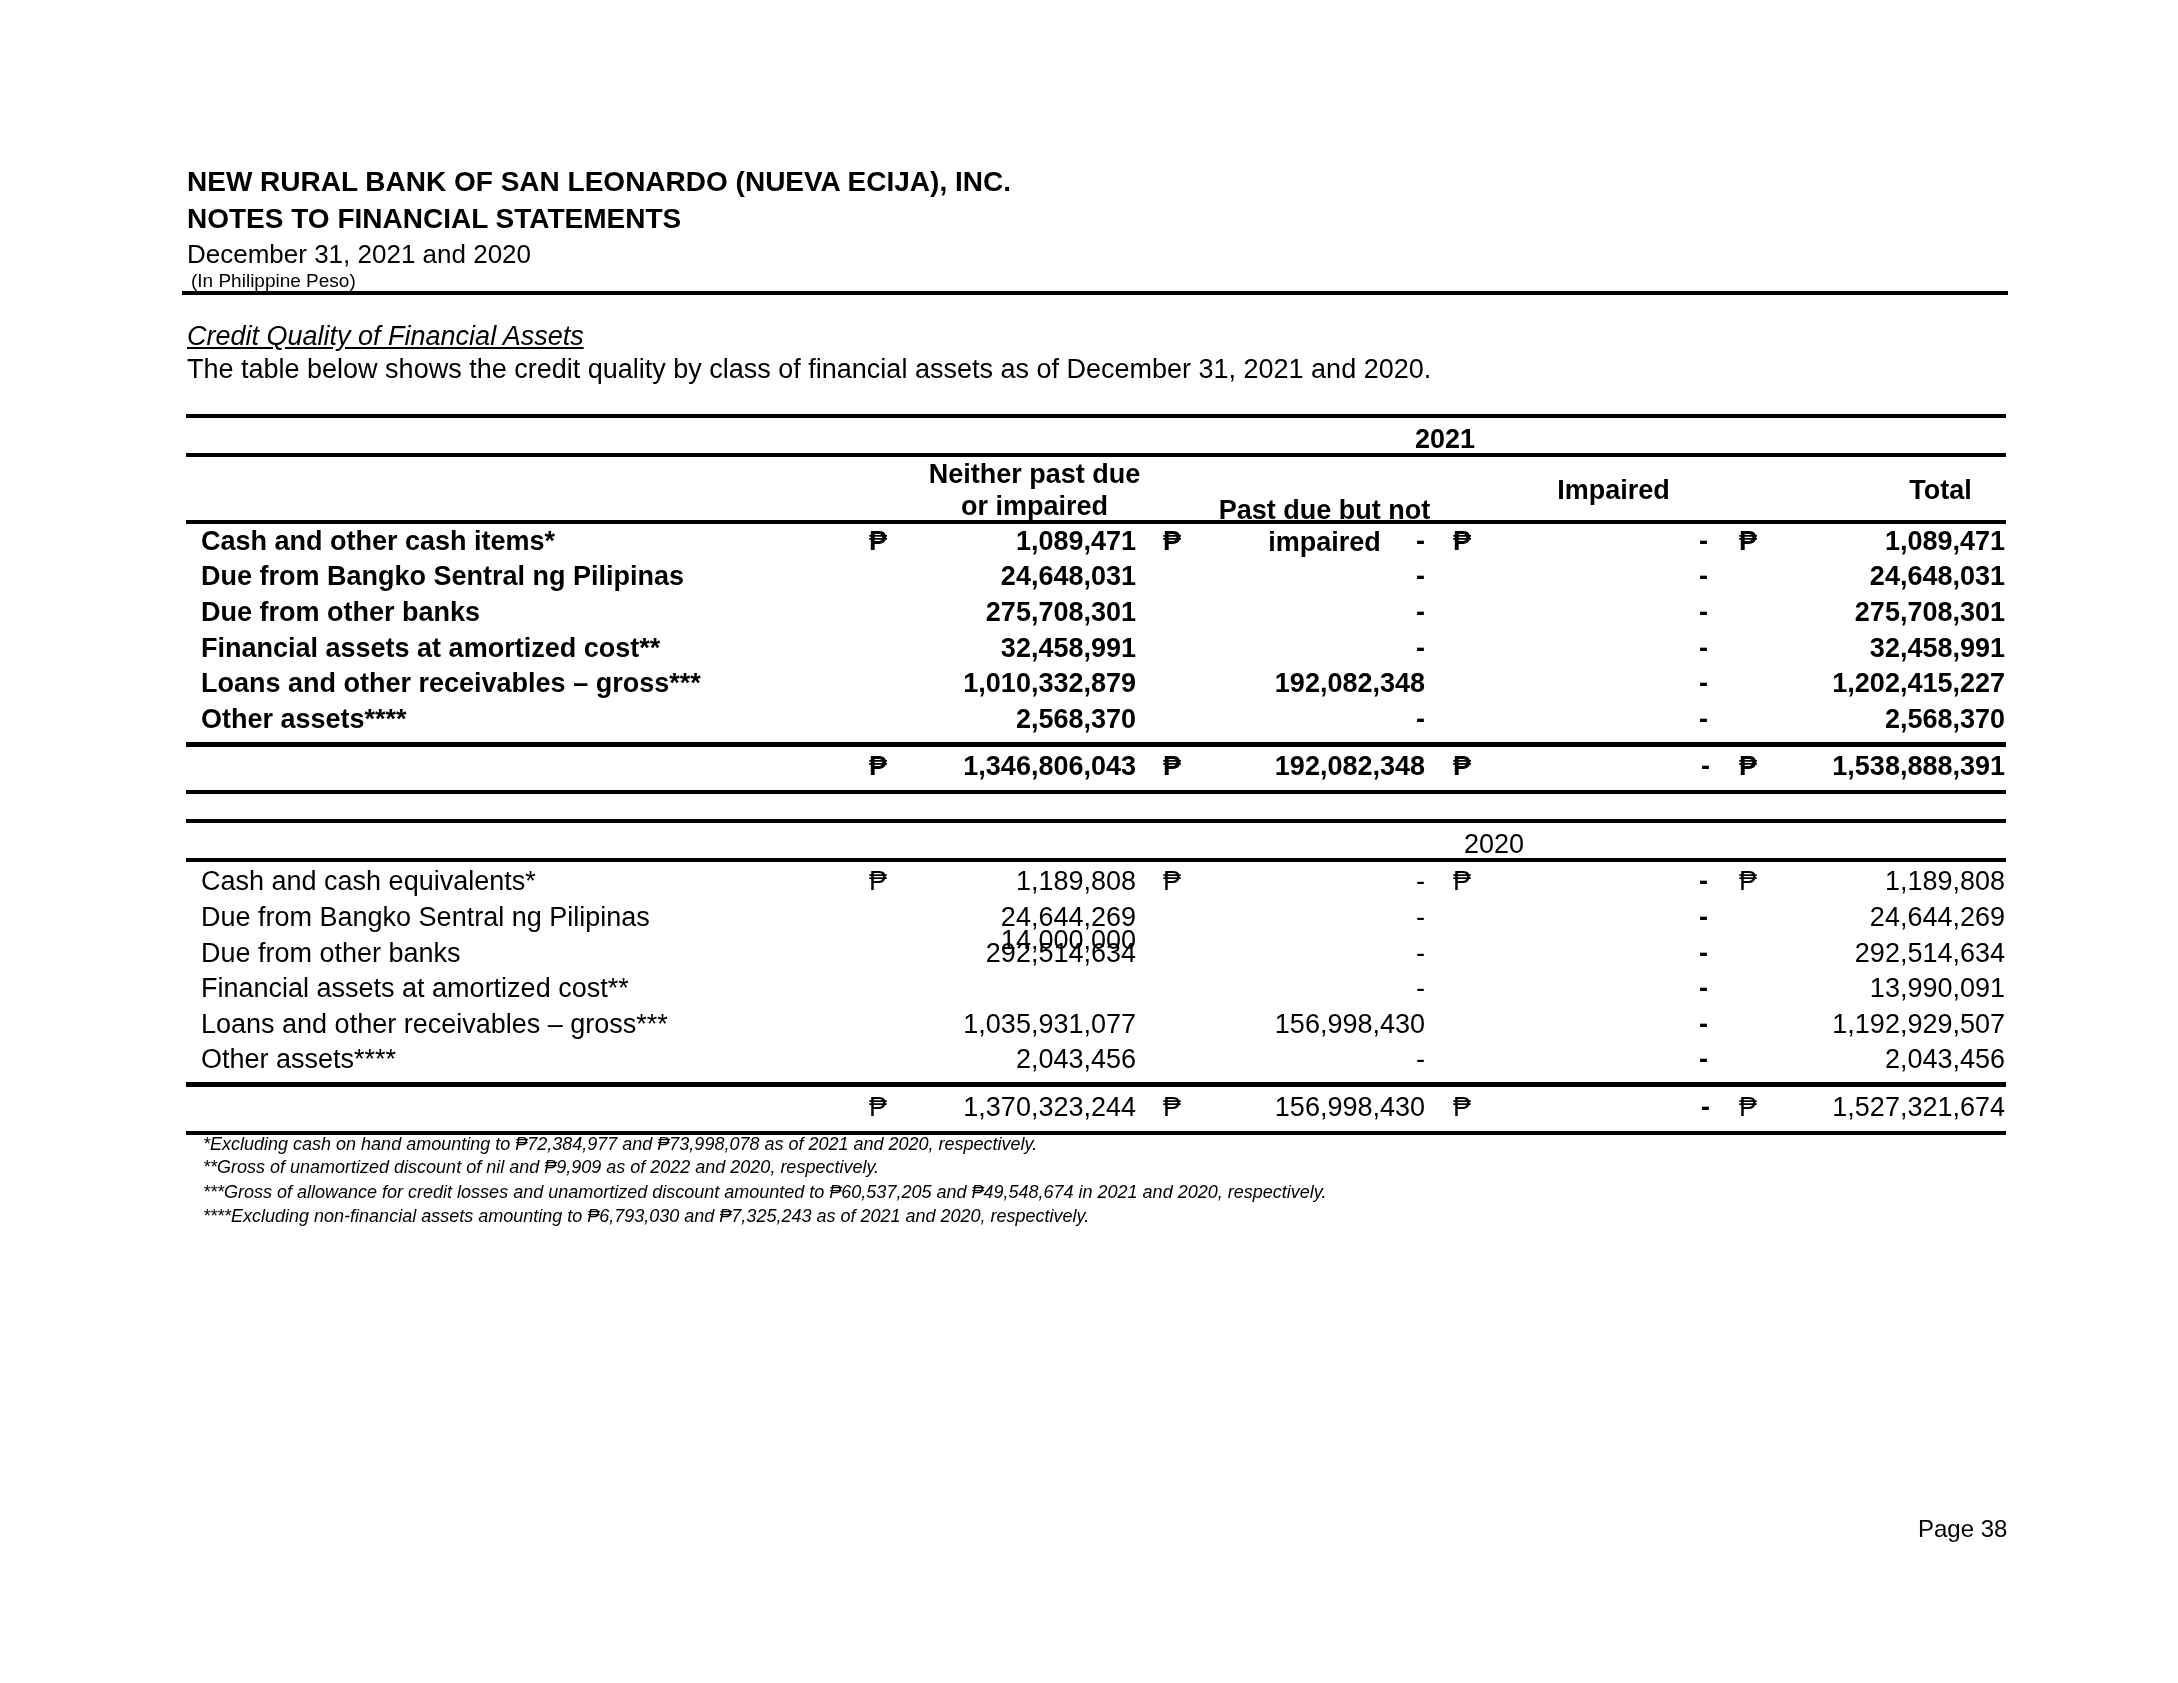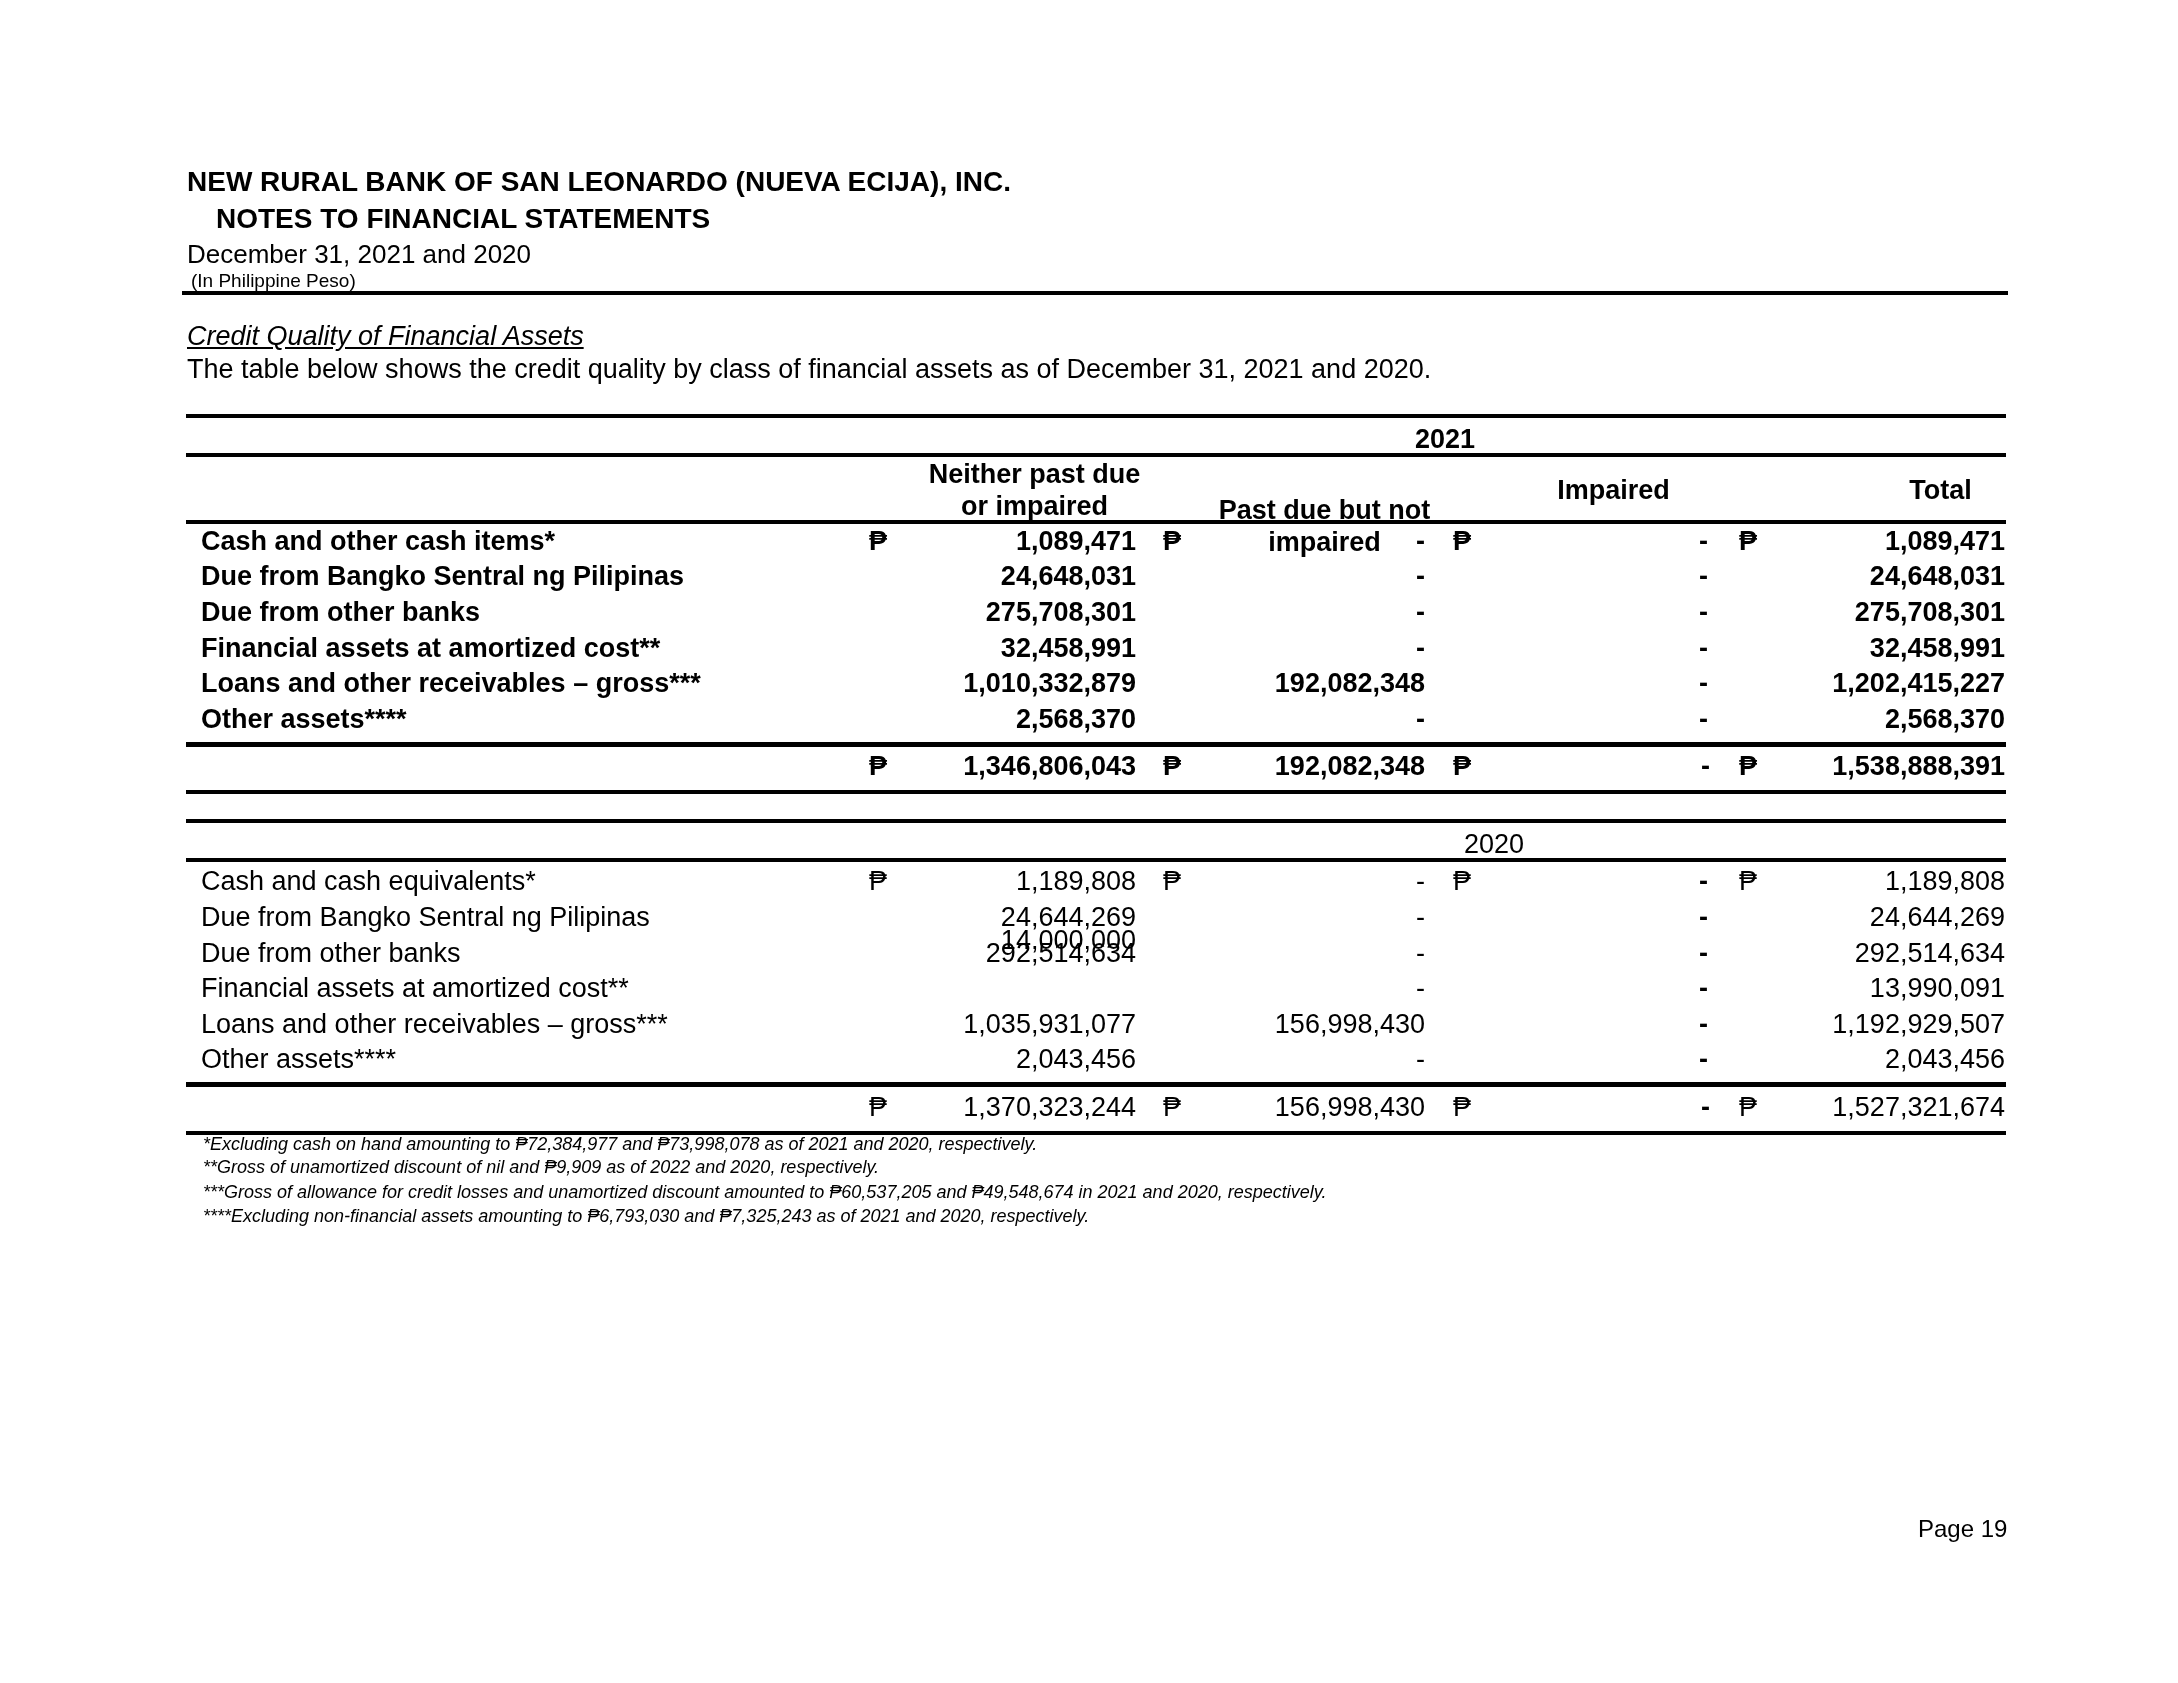--- a/index.html
+++ b/index.html
@@ -16,21 +16,21 @@
   .peso { position:absolute; }
   .num { position:absolute; text-align:right; }
   .hdr { position:absolute; text-align:center; font-weight:bold; line-height:32px; }
   .foot { font-style:italic; font-size:18px; position:absolute; white-space:nowrap; }
   .pageno { font-size:24px; }
 </style>
 </head>
 <body>
 
 <div class="abs t1" style="left:187px; top:166px;">NEW RURAL BANK OF SAN LEONARDO (NUEVA ECIJA), INC.</div>
-<div class="abs t1" style="left:187px; top:203px;margin-left:29px;">NOTES TO FINANCIAL STATEMENTS</div>
+<div class="abs t1" style="left:187px; top:203px;">NOTES TO FINANCIAL STATEMENTS</div>
 <div class="abs t3" style="left:187px; top:239px;">December 31, 2021 and 2020</div>
 <div class="abs t4" style="left:191px; top:270px;">(In Philippine Peso)</div>
 <div class="rule" style="left:182px; top:291px; width:1826px; height:4px;"></div>
 
 <div class="abs sect-title" style="left:187px; top:321px;">Credit Quality of Financial Assets</div>
 <div class="abs desc" style="left:187px; top:354px;">The table below shows the credit quality by class of financial assets as of December 31, 2021 and 2020.</div>
 
 <div id="tables">
     <div class="rule" style="left:186px; top:414px; width:1820px; height:4px;"></div>
     <div class="abs tbl" style="left:1366px; width:158px; text-align:center; top:424px;font-weight:bold;">2021</div>
@@ -143,14 +143,14 @@
     <div class="rule" style="left:186px; top:1131px; width:1820px; height:4px;"></div>
   </div>
 
 <div id="footnotes">
     <div class="foot" style="left:203px; top:1134px;">*Excluding cash on hand amounting to ₱72,384,977 and ₱73,998,078 as of 2021 and 2020, respectively.</div>
     <div class="foot" style="left:203px; top:1157px;">**Gross of unamortized discount of nil and ₱9,909 as of 2022 and 2020, respectively.</div>
     <div class="foot" style="left:203px; top:1182px;">***Gross of allowance for credit losses and unamortized discount amounted to ₱60,537,205 and ₱49,548,674 in 2021 and 2020, respectively.</div>
     <div class="foot" style="left:203px; top:1206px;">****Excluding non-financial assets amounting to ₱6,793,030 and ₱7,325,243 as of 2021 and 2020, respectively.</div>
   </div>
 
-<div class="abs pageno" style="left:1918px; top:1515px;">Page 19</div>
+<div class="abs pageno" style="left:1918px; top:1515px;">Page 38</div>
 
 
 </body></html>

